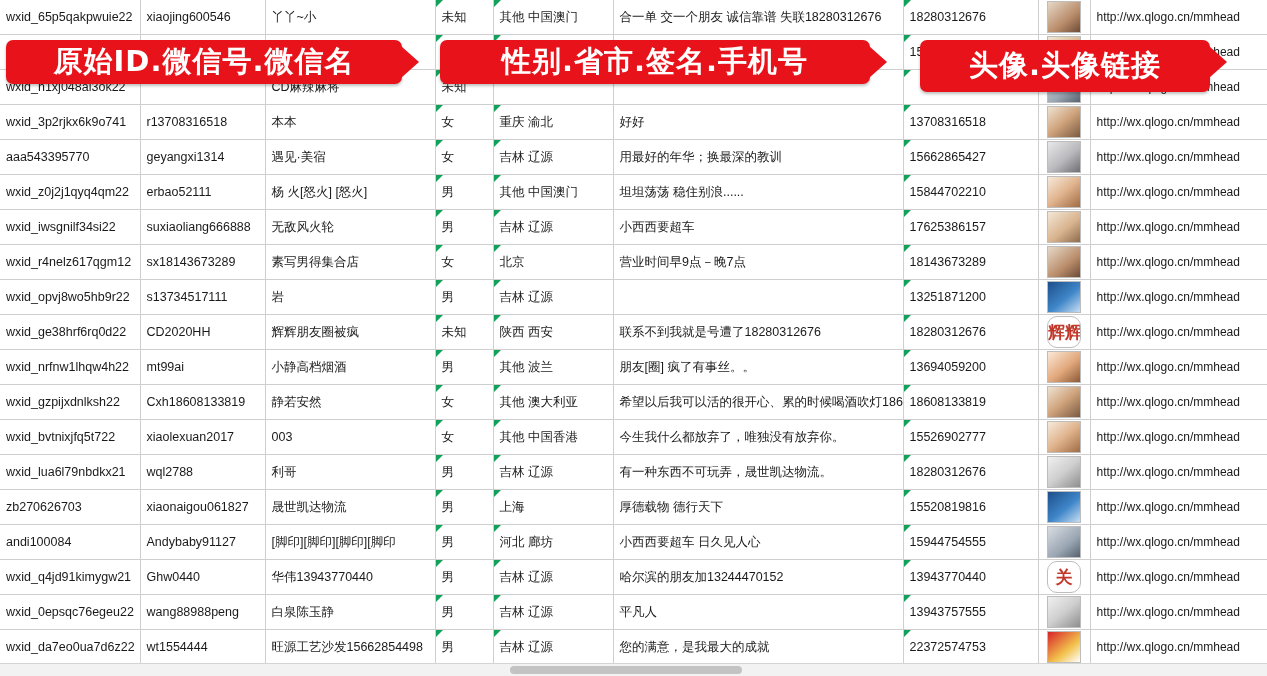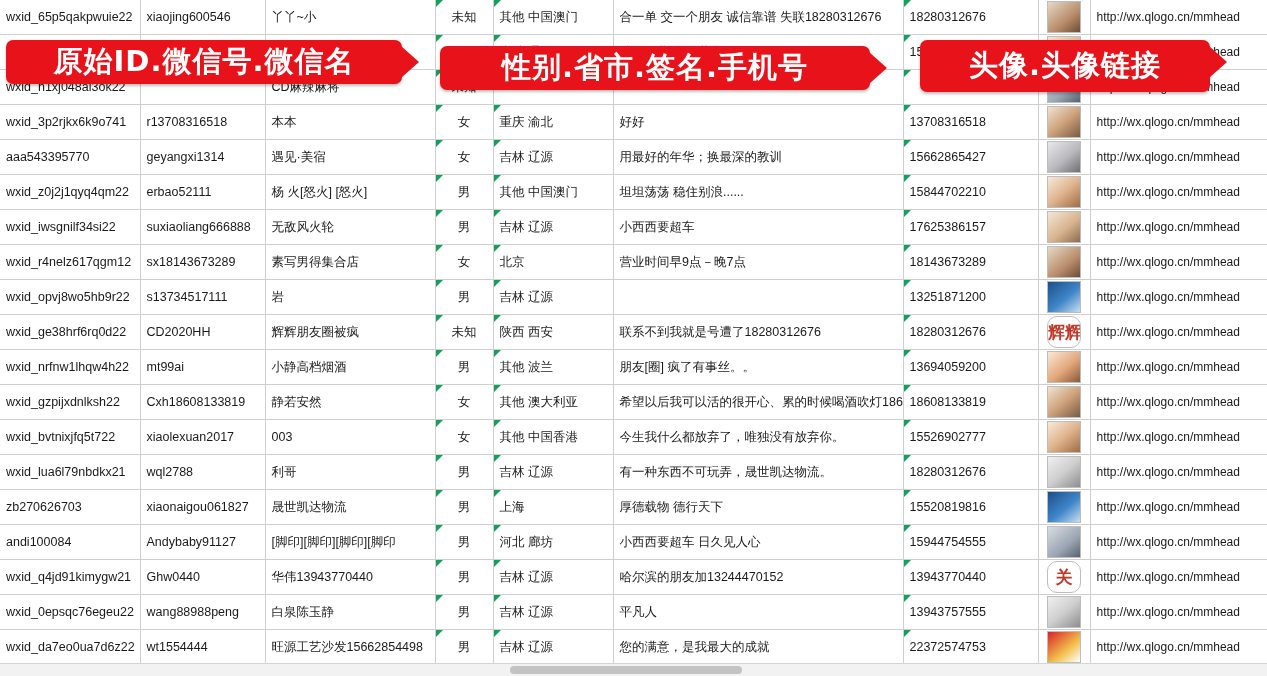--- a/index.html
+++ b/index.html
@@ -47,21 +47,21 @@
   col.c-wxno    { width: 125px; }
   col.c-name    { width: 170px; }
   col.c-sex     { width: 58px; }
   col.c-prov    { width: 120px; }
   col.c-sign    { width: 290px; }
   col.c-phone   { width: 135px; }
   col.c-avatar  { width: 52px; }
   col.c-link    { width: 177px; }
 
   td.id   { color: #1a1a1a; }
-  td.sex  { text-align: center; padding-left: 10px; }
+  td.sex  { text-align: left; padding-left: 10px; }
   td.prov { padding-left: 10px; }
   td.sign { }
   td.phone{ padding-left: 8px; }
   td.link { color: #1a1a1a; font-size: 12px; }
 
   td.avatar {
     padding: 0;
     text-align: center;
     vertical-align: middle;
   }
@@ -137,21 +137,20 @@
     position: absolute;
     right: -17px; top: 6px;
     border-left: 18px solid #e8131a;
     border-top: 16px solid transparent;
     border-bottom: 16px solid transparent;
   }
   #callout-2 {
     left: 440px; top: 40px;
     width: 430px; height: 44px;
     font-size: 29px;
-    margin-top: 6px;
   }
   #callout-2::after {
     content: "";
     position: absolute;
     right: -17px; top: 6px;
     border-left: 18px solid #e8131a;
     border-top: 16px solid transparent;
     border-bottom: 16px solid transparent;
   }
   #callout-3 {

